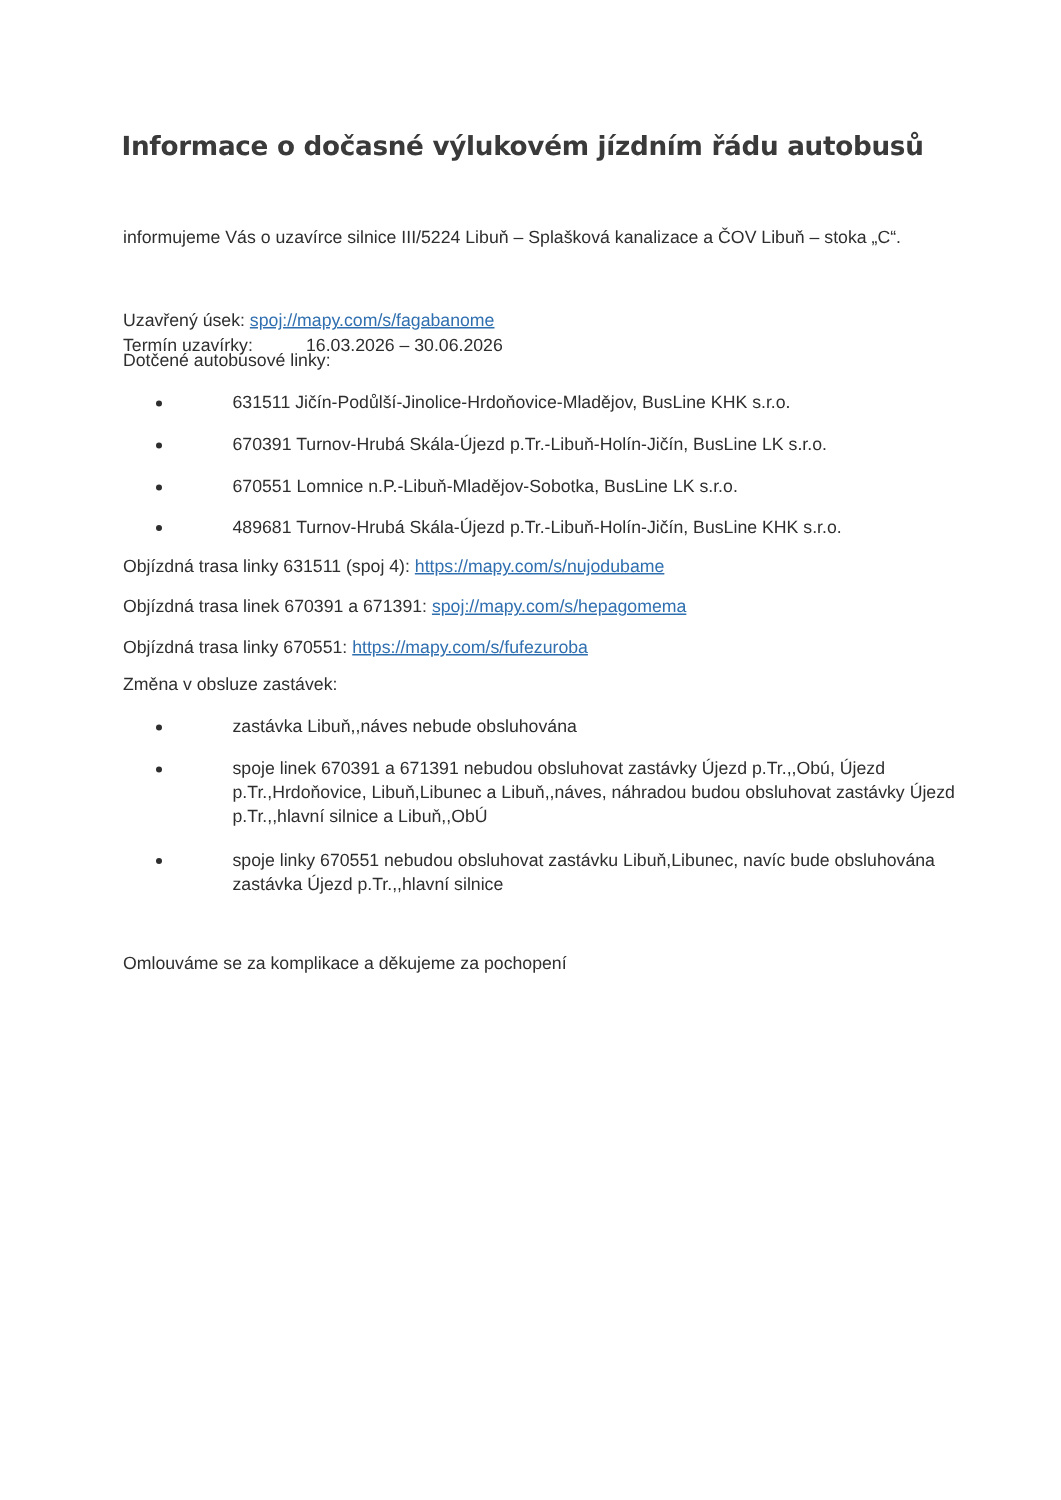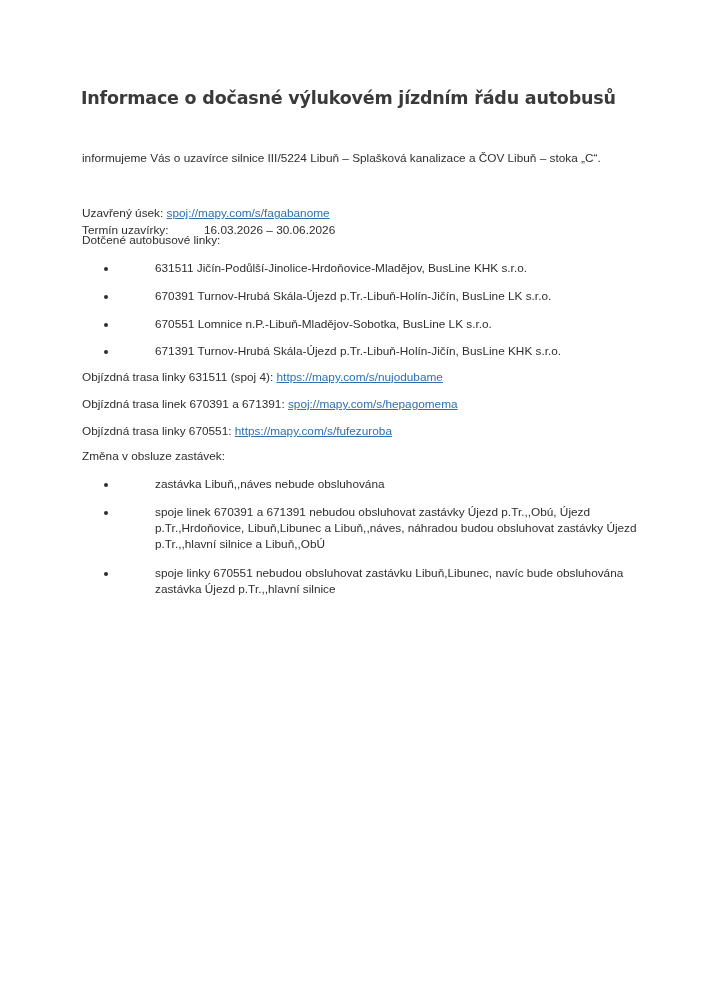--- a/index.html
+++ b/index.html
@@ -48,21 +48,21 @@
   <p class="line" style="top:233px">Dotčené autobusové linky:</p>
 
   <div>
     <span class="bullet-dot" style="top:267px"></span>
     <p class="line bullet-line" style="top:261px">631511 Jičín-Podůlší-Jinolice-Hrdoňovice-Mladějov, BusLine KHK s.r.o.</p>
     <span class="bullet-dot" style="top:295px"></span>
     <p class="line bullet-line" style="top:289px">670391 Turnov-Hrubá Skála-Újezd p.Tr.-Libuň-Holín-Jičín, BusLine LK s.r.o.</p>
     <span class="bullet-dot" style="top:323px"></span>
     <p class="line bullet-line" style="top:317px">670551 Lomnice n.P.-Libuň-Mladějov-Sobotka, BusLine LK s.r.o.</p>
     <span class="bullet-dot" style="top:350px"></span>
-    <p class="line bullet-line" style="top:344px">671391 Turnov-Hrubá Skála-Újezd p.Tr.-Libuň-Holín-Jičín, BusLine KHK s.r.o.</p>
+    <p class="line bullet-line" style="top:344px">489681 Turnov-Hrubá Skála-Újezd p.Tr.-Libuň-Holín-Jičín, BusLine KHK s.r.o.</p>
   </div>
 
   <p class="line" style="top:370px">
     <span>Objízdná trasa linky 631511 (spoj 4): </span><a class="link">https://mapy.com/s/nujodubame</a>
   </p>
   <p class="line" style="top:397px">
     <span>Objízdná trasa linek 670391 a 671391: </span><a class="link">spoj://mapy.com/s/hepagomema</a>
   </p>
   <p class="line" style="top:424px">
     <span>Objízdná trasa linky 670551: </span><a class="link">https://mapy.com/s/fufezuroba</a>
@@ -78,14 +78,15 @@
     <p class="line bullet-line" style="top:505px">spoje linek 670391 a 671391 nebudou obsluhovat zastávky Újezd p.Tr.,,Obú, Újezd</p>
     <p class="line bullet-line" style="top:521px">p.Tr.,Hrdoňovice, Libuň,Libunec a Libuň,,náves, náhradou budou obsluhovat zastávky Újezd</p>
     <p class="line bullet-line" style="top:537px">p.Tr.,,hlavní silnice a Libuň,,ObÚ</p>
 
     <span class="bullet-dot" style="top:572px"></span>
     <p class="line bullet-line" style="top:566px">spoje linky 670551 nebudou obsluhovat zastávku Libuň,Libunec, navíc bude obsluhována</p>
     <p class="line bullet-line" style="top:582px">zastávka Újezd p.Tr.,,hlavní silnice</p>
   </div>
 
 
+  <p class="line" style="top:635px">Omlouváme se za komplikace a děkujeme za pochopení</p>
 
 </div>
 
 </body></html>

